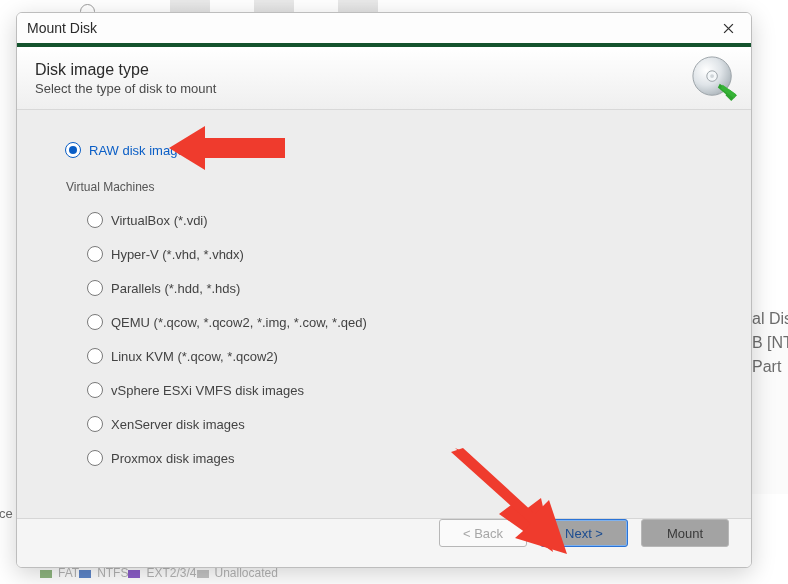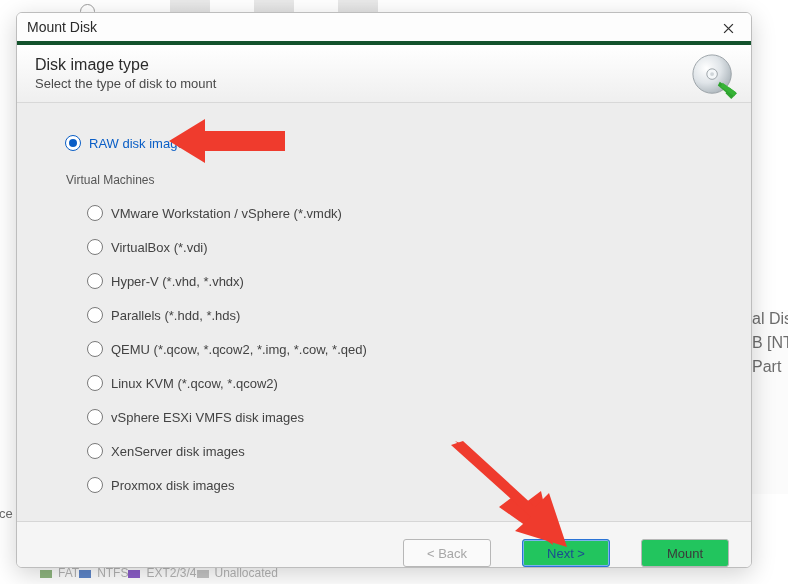--- a/index.html
+++ b/index.html
@@ -187,30 +187,30 @@
   .sub-options {
     padding-left: 22px;
   }
   .sub-options .opt-row { margin-bottom: 18px; }
 
   .footer {
     height: 48px;
     border-top: 1px solid #d6d6d6;
     background: #f5f5f5;
     display: flex;
-    align-items: flex-end;
+    align-items: flex-start;
     justify-content: flex-end;
-    gap: 31px;
+    gap: 13px;
     padding-right: 22px;
   }
   .btn {
     min-width: 86px;
     height: 26px;
     border: 1px solid #b7b7b7;
-    background: #22c55e;
+    background: #a3a3a3;
     border-radius: 3px;
     font-size: 13px;
     color: #3a3a3a;
     display: inline-flex;
     align-items: center;
     justify-content: center;
     cursor: pointer;
   }
   .btn.disabled {
     color: #a7a7a7;
@@ -293,24 +293,20 @@
     <div class="opt-row selected">
       <span class="radio"></span>
       <span class="opt-label">RAW disk images</span>
     </div>
 
     <div class="section-label">Virtual Machines</div>
 
     <div class="sub-options">
       <div class="opt-row">
         <span class="radio"></span>
-        <span class="opt-label">VMware Workstation / vSphere (*.vmdk)</span>
-      </div>
-      <div class="opt-row">
-        <span class="radio"></span>
         <span class="opt-label">VirtualBox (*.vdi)</span>
       </div>
       <div class="opt-row">
         <span class="radio"></span>
         <span class="opt-label">Hyper-V (*.vhd, *.vhdx)</span>
       </div>
       <div class="opt-row">
         <span class="radio"></span>
         <span class="opt-label">Parallels (*.hdd, *.hds)</span>
       </div>

